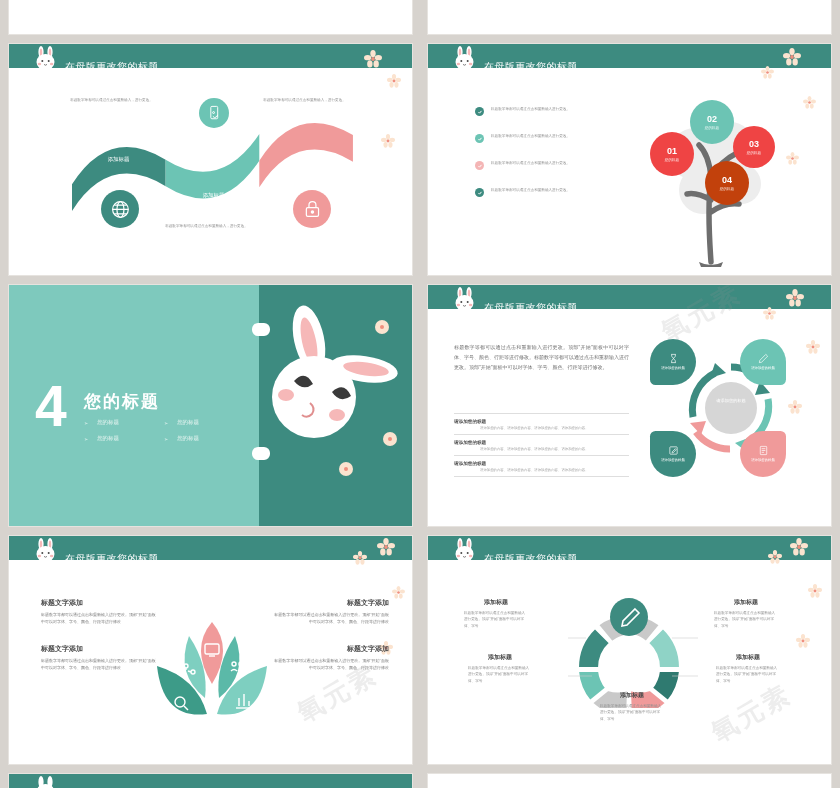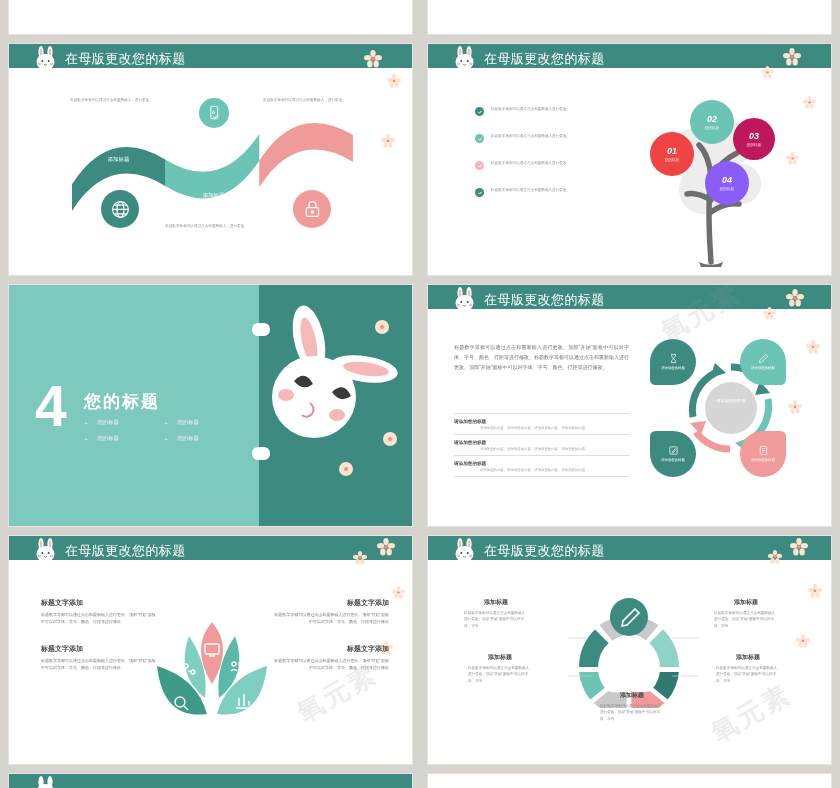--- a/index.html
+++ b/index.html
@@ -20,22 +20,22 @@
   .slide{
     background:#ffffff; position:relative; overflow:hidden;
     border:1px solid #e6e3df;
   }
   
   .hdr{
     position:absolute; top:0; left:0; right:0; height:24px;
     background:#3d8b80;
   }
   .hdr-title{
-    position:absolute; left:56px; top:6px;
-    color:#ffffff; font-size:13px; letter-spacing:.4px;
+    position:absolute; left:56px; top:16px;
+    color:#ffffff; font-size:10px; letter-spacing:.4px;
   }
   .bunny{
     position:absolute; left:22px; top:2px; width:30px; height:26px;
   }
   
   .flower{ position:absolute; pointer-events:none; }
   
   .tiny{ font-size:3.6px; color:#8d8d8d; line-height:1.75; }
   .tiny4{ font-size:4px; color:#7d7d7d; line-height:1.8; }
   .wht{ color:#fff; }
@@ -53,21 +53,21 @@
   .blt-ic{
     width:9px; height:9px; border-radius:50%; flex:0 0 9px;
     display:flex; align-items:center; justify-content:center; margin-top:1px;
   }
   .blt-ic svg{ width:6px; height:6px; }
   .node{
     position:absolute; border-radius:50%;
     display:flex; flex-direction:column; align-items:center; justify-content:center;
     color:#fff;
   }
-  .node .n{ font-size:9px; font-weight:bold; line-height:1;font-style:italic; }
+  .node .n{ font-size:9px; font-weight:bold; line-height:1; }
   .node .s{ font-size:3.6px; margin-top:2px; opacity:.92; }
   
   .sec-left{ position:absolute; inset:0 38% 0 0; background:#7ec9bd; }
   .sec-right{ position:absolute; inset:0 0 0 62%; background:#3d8b80; }
   .big-num{
     position:absolute; left:26px; top:97px;
     font-size:57px; font-weight:bold; color:#fff; line-height:.85;
   }
   .sec-title{
     position:absolute; left:75px; top:105px;
@@ -308,25 +308,25 @@
     </svg>
 
     <div class="node" style="left:222px;top:88px;width:44px;height:44px;background:#ef4444">
       <span class="n">01</span>
       <span class="s">您的标题</span>
     </div>
     <div class="node" style="left:262px;top:56px;width:44px;height:44px;background:#6cc4b4">
       <span class="n">02</span>
       <span class="s">您的标题</span>
     </div>
-    <div class="node" style="left:305px;top:74px;width:42px;height:42px;background:#be185d">
+    <div class="node" style="left:305px;top:82px;width:42px;height:42px;background:#ef4444">
       <span class="n">03</span>
       <span class="s">您的标题</span>
     </div>
-    <div class="node" style="left:277px;top:117px;width:44px;height:44px;background:#8b5cf6">
+    <div class="node" style="left:277px;top:117px;width:44px;height:44px;background:#c2410c">
       <span class="n">04</span>
       <span class="s">您的标题</span>
     </div>
   </div>
 
   <div class="slide">
     <div class="sec-left"></div>
     <div class="sec-right"></div>
 
     <svg style="position:absolute;left:205px;top:12px;width:200px;height:210px" viewBox="0 0 200 210">

